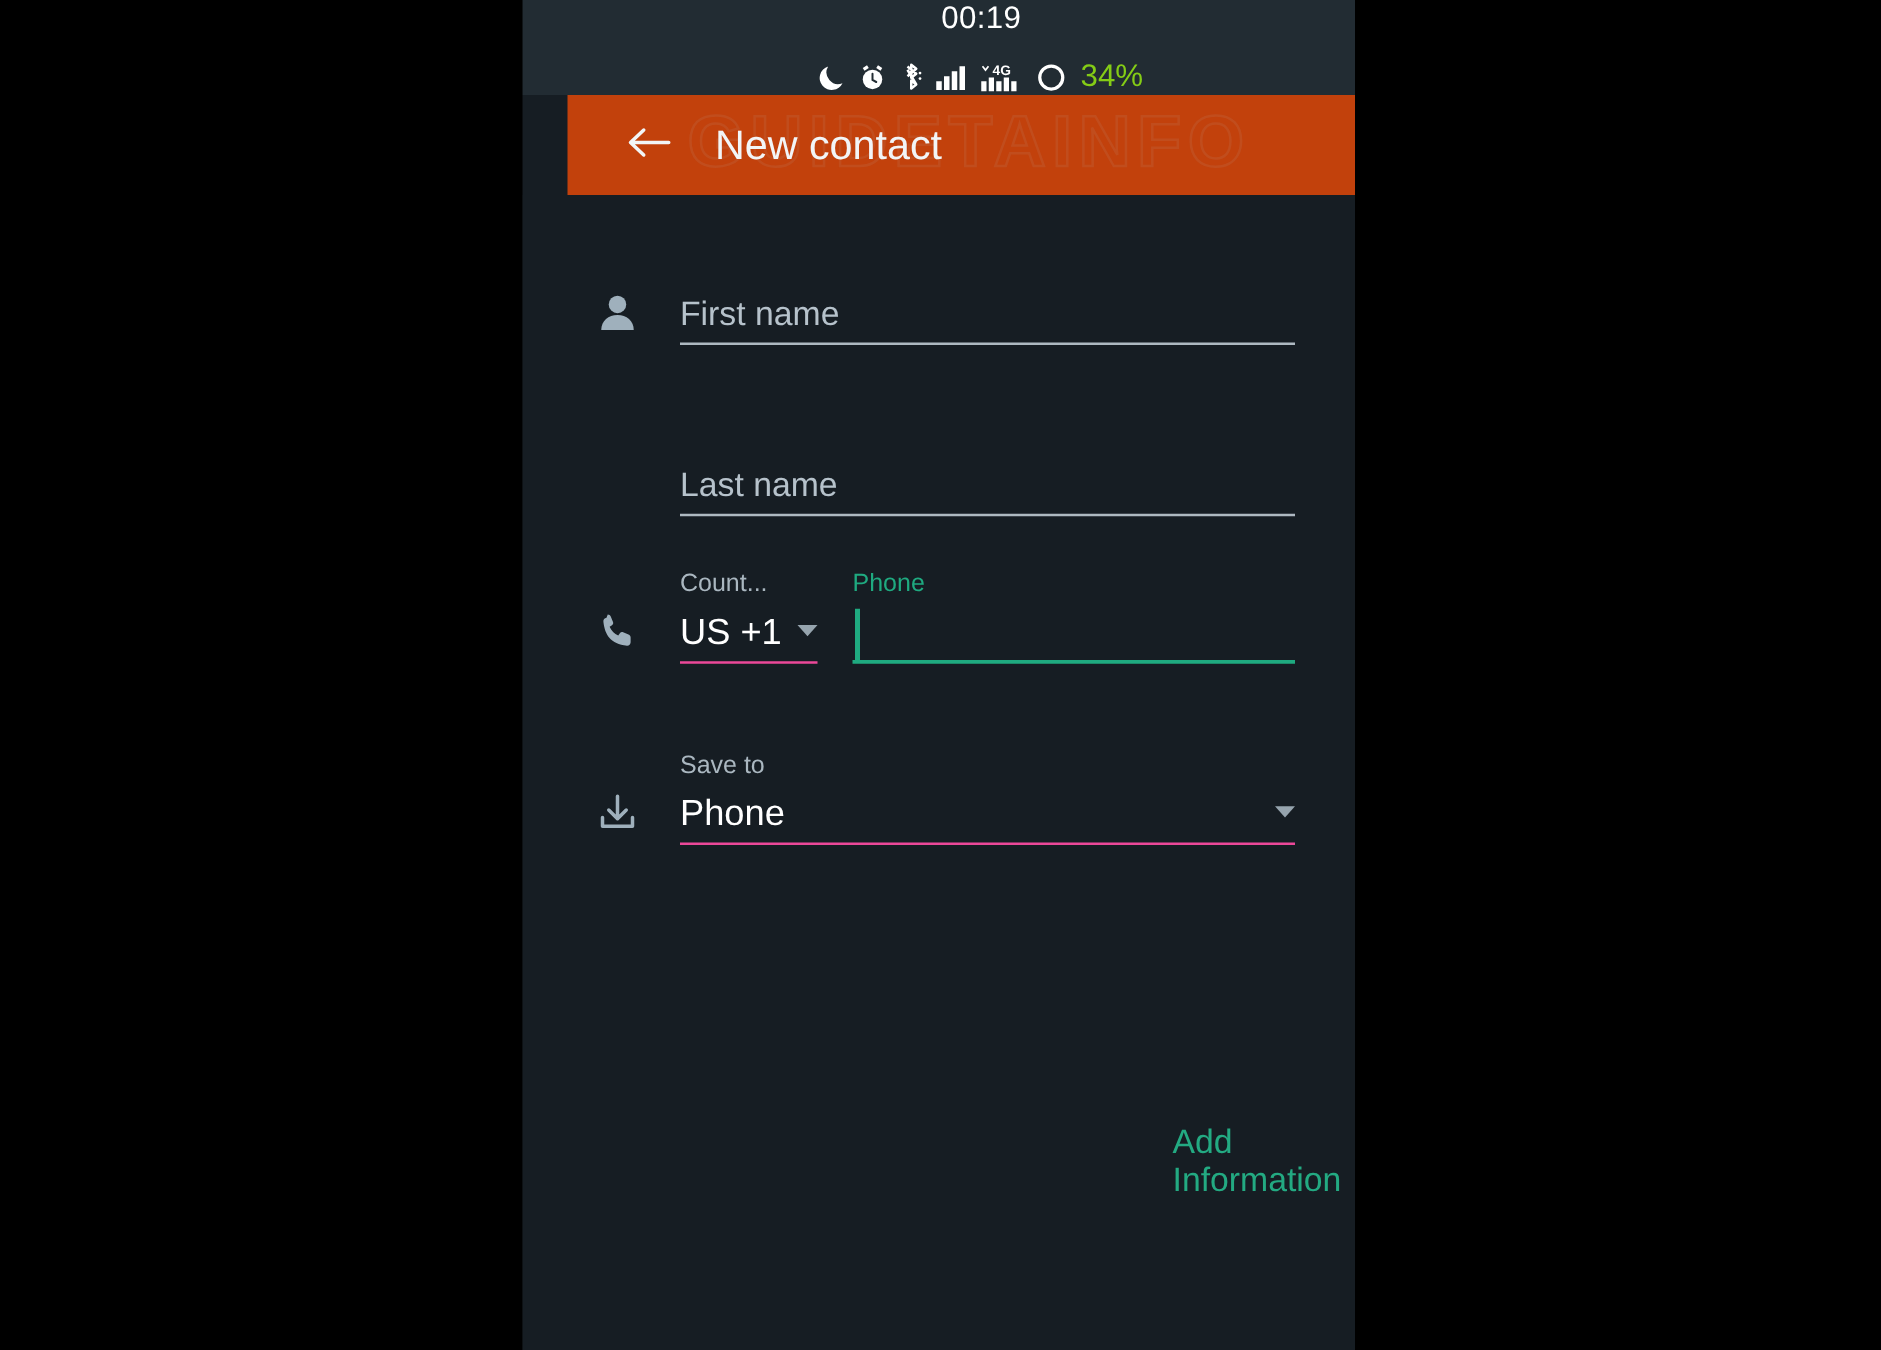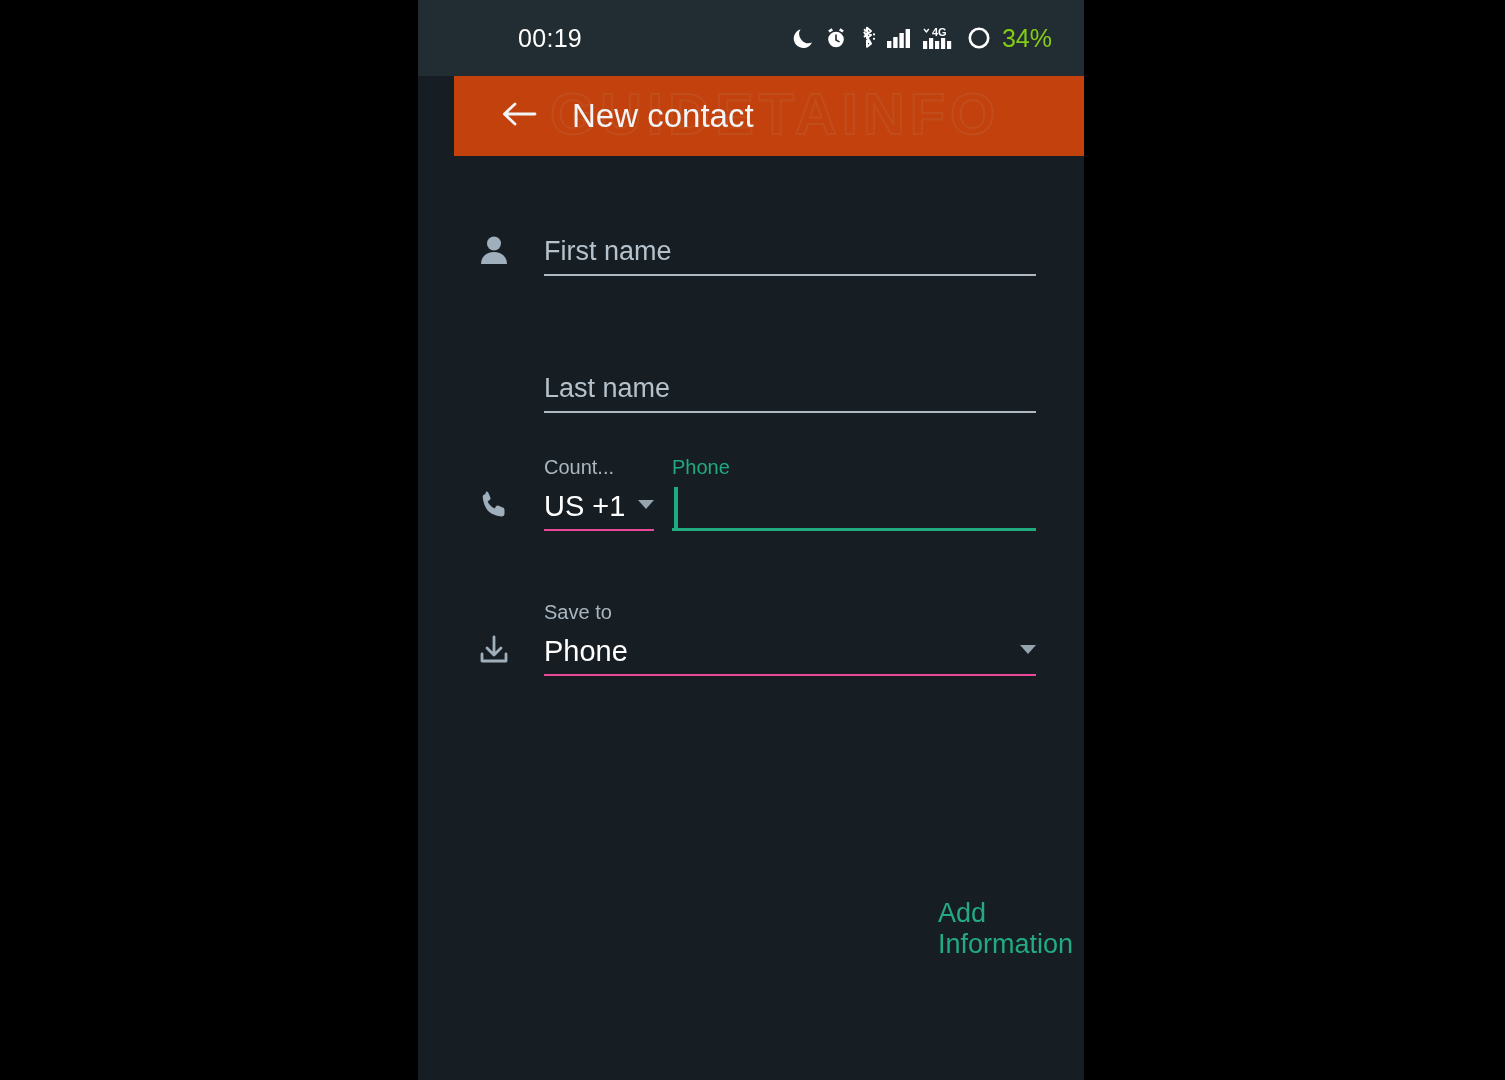--- a/index.html
+++ b/index.html
@@ -34,20 +34,21 @@
   .status-bar {
     position: absolute;
     left: 0; top: 0;
     width: 100%;
     height: 76px;
     background: #222c33;
     display: flex;
     align-items: center;
     justify-content: space-between;
     padding: 0 32px 0 100px;
+    flex-direction: column;
   }
   .status-clock {
     color: #ffffff;
     font-size: 25px;
     letter-spacing: 0.3px;
   }
   .status-icons {
     display: flex;
     align-items: center;
     gap: 9px;
@@ -175,21 +176,21 @@
     background: #1faa80;
   }
 
   
   .phone-group {
     display: flex;
     align-items: flex-end;
     flex: 1 1 auto;
     margin-left: 18px;
     margin-right: 48px;
-    gap: 0;
+    gap: 10px;
   }
   .country-col { width: 110px; flex: 0 0 auto; }
   .phone-col { flex: 1 1 auto; margin-left: 18px; }
 
   .dropdown-field {
     position: relative;
     height: 48px;
     border-bottom: 2px solid #ec4899;
     display: flex;
     align-items: center;

